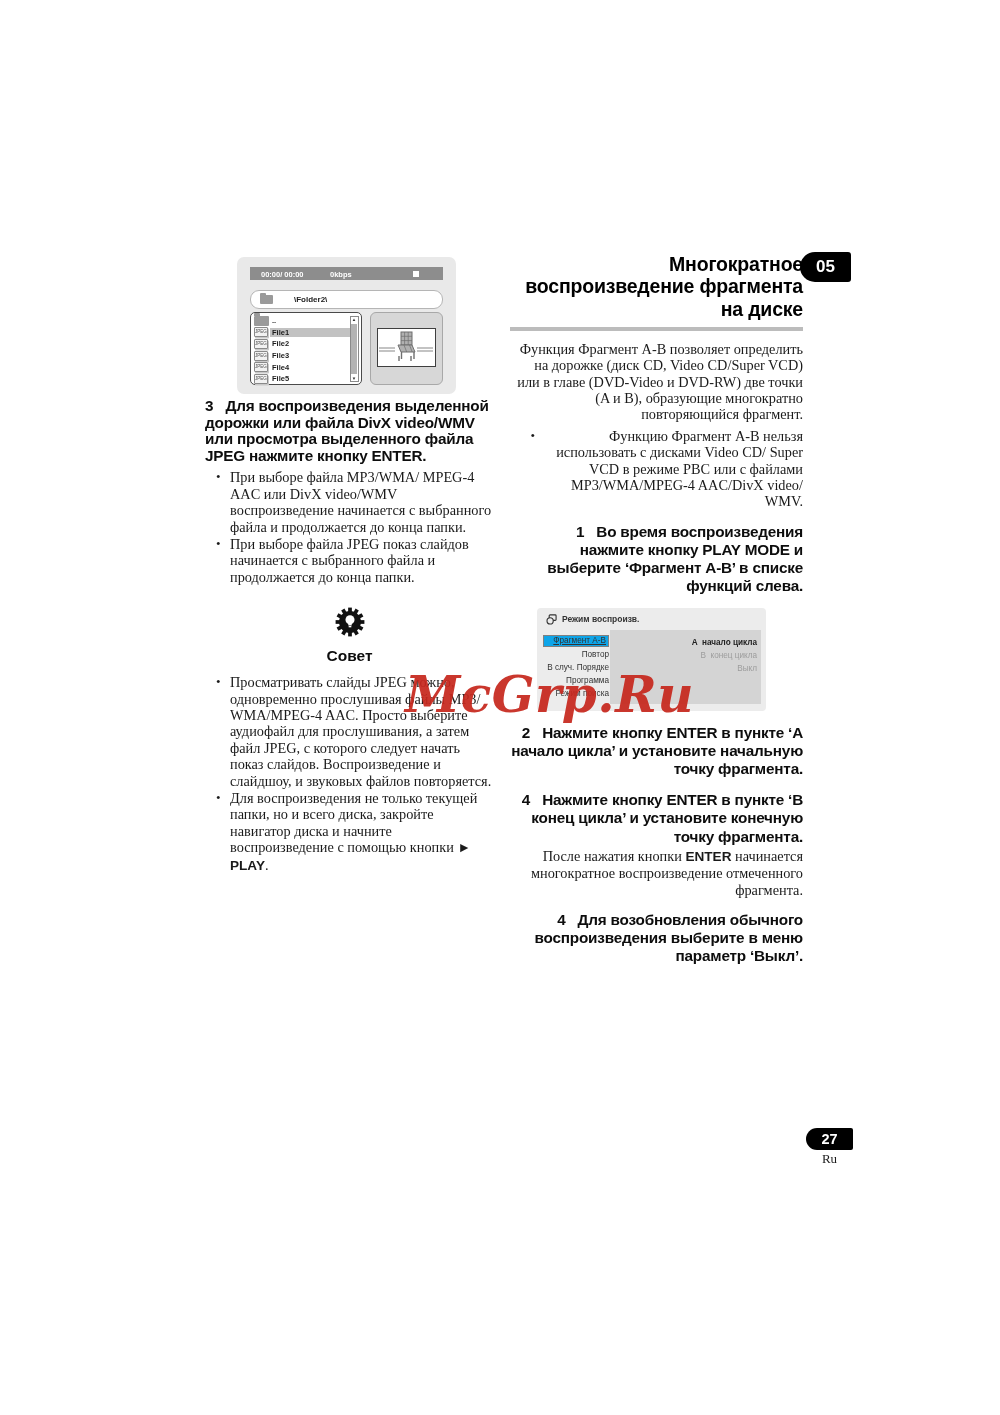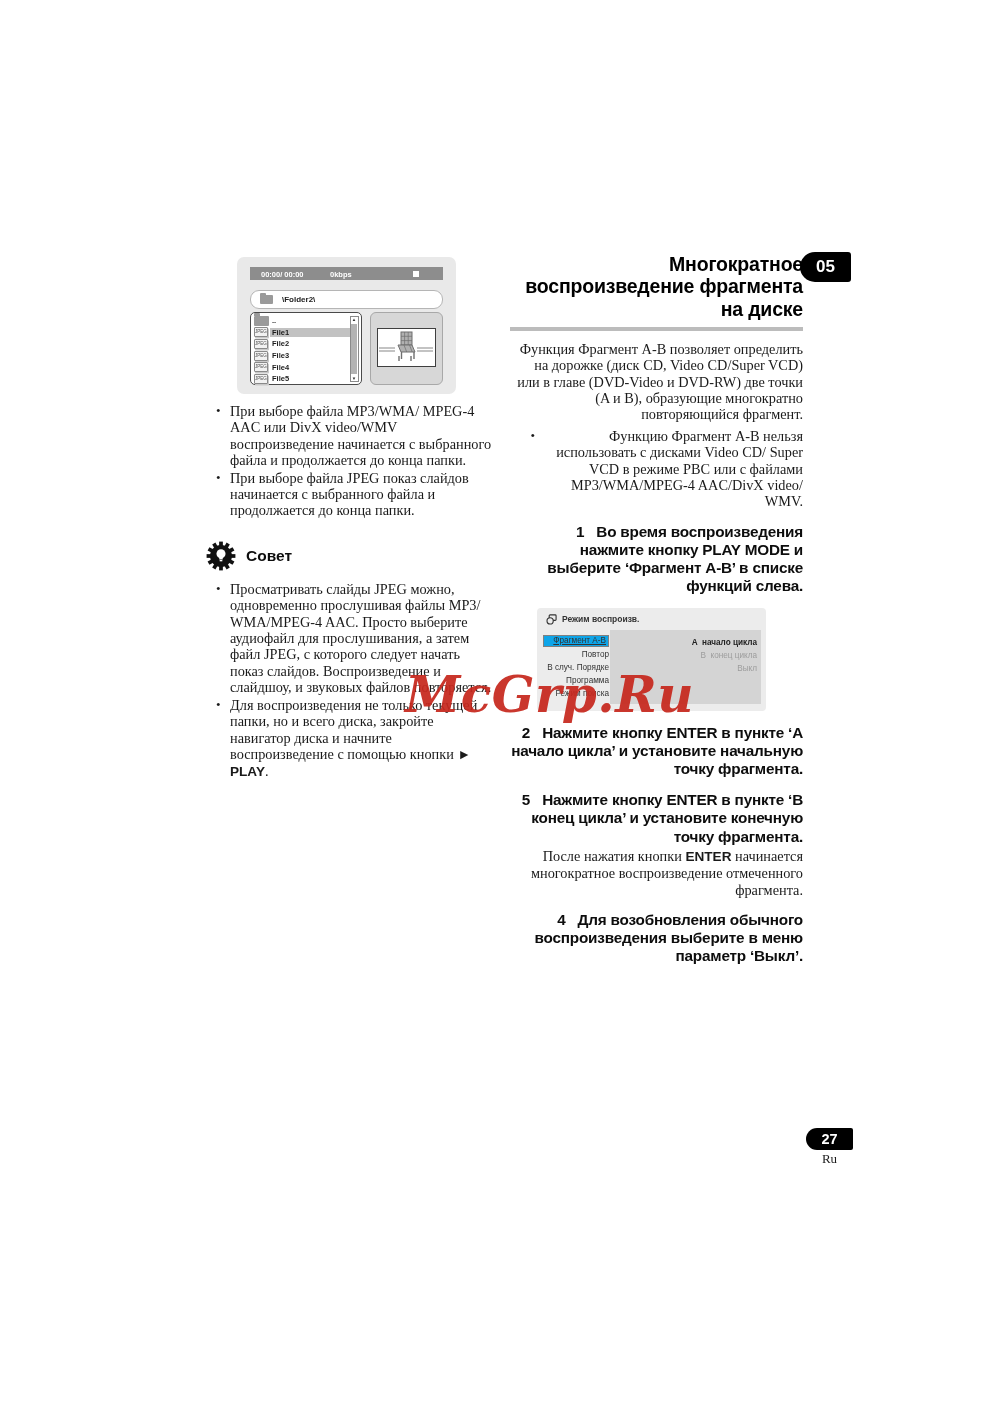--- a/index.html
+++ b/index.html
@@ -9,21 +9,21 @@
   
   .fb{position:absolute;left:237px;top:257px;width:219px;height:137px;background:#e9e9e9;border-radius:7px;}
   .fb-bar{position:absolute;left:13px;top:10px;width:193px;height:13px;background:#8d8d8d;}
   .fb-bar .t{position:absolute;left:11px;top:2.5px;font-family:"Liberation Sans",sans-serif;font-weight:bold;font-size:7.5px;color:#fff;}
   .fb-bar .b{position:absolute;left:80px;top:2.5px;font-family:"Liberation Sans",sans-serif;font-weight:bold;font-size:7.5px;color:#fff;}
   .fb-bar .sq{position:absolute;left:163px;top:3.5px;width:6px;height:6px;background:#fff;}
   .fb-path{position:absolute;left:13px;top:33px;width:191px;height:17px;background:#fff;border:1px solid #b5b5b5;border-radius:9px;display:flex;align-items:center;}
   .fold{width:13px;height:9px;background:#9a9a9a;border-radius:1px;position:relative;flex:0 0 auto;}
   .fold::before{content:"";position:absolute;left:0;top:-2.5px;width:6px;height:3px;background:#9a9a9a;border-radius:1px 1px 0 0;}
   .fb-path .fold{margin-left:9px;}
-  .fb-path .ptxt{margin-left:9px;font-family:"Liberation Sans",sans-serif;font-weight:bold;font-size:8px;color:#222;}
+  .fb-path .ptxt{margin-left:21px;font-family:"Liberation Sans",sans-serif;font-weight:bold;font-size:8px;color:#222;}
   .fb-list{position:absolute;left:13px;top:55px;width:112px;height:73px;background:#fff;border:1.5px solid #4a4a4a;border-radius:5px;padding:2px 11px 2px 3px;box-sizing:border-box;}
   .fb-row{height:11.6px;display:flex;align-items:center;}
   .fb-row .ic{flex:0 0 16px;display:flex;justify-content:flex-start;}
   .jpeg-ic{display:inline-block;width:12px;height:8px;background:#f2f2f2;border:0.5px solid #8a8a8a;box-shadow:1px 1.5px 0 #c9c9c9;font-family:"Liberation Sans",sans-serif;font-size:4.5px;line-height:8px;color:#555;text-align:center;border-radius:1px;}
   .fb-row .lbl{flex:1;font-family:"Liberation Sans",sans-serif;font-weight:bold;font-size:7.5px;color:#1c1c1c;padding-left:2px;}
   .fb-row .lbl.sel{background:#c2c2c2;}
   .fb-scroll{position:absolute;right:2.5px;top:2.5px;bottom:2.5px;width:7px;background:#fff;border:0.5px solid #8a8a8a;font-size:4.5px;line-height:5px;text-align:center;color:#333;}
   .fb-scroll .thumb{position:absolute;left:0.5px;right:0.5px;top:7px;bottom:7px;background:#b3b3b3;}
   .fb-scroll .up{position:absolute;top:0;left:0;right:0;}
   .fb-scroll .dn{position:absolute;bottom:0;left:0;right:0;}
@@ -37,21 +37,21 @@
   .col-right .stephead{line-height:18.2px;margin-top:13px;}
   .para{font-size:14.3px;line-height:16.4px;color:#1a1a1a;}
   .bullets{margin-top:5px;}
   .bullet{display:flex;margin-top:1px;}
   .bullet .dot{flex:0 0 14px;margin-left:11px;font-size:13px;line-height:16.4px;}
   .bullet .btxt{flex:1;font-size:14.3px;line-height:16.4px;}
   .btn{font-family:"Liberation Sans",sans-serif;font-weight:bold;font-size:13.6px;}
 
   
   .tip{margin-top:21px;}
-  .tip-head{display:flex;align-items:center;gap:9px;}
+  .tip-head{display:flex;align-items:center;gap:9px;flex-direction:column;}
   .tip-head .ttl{font-family:"Liberation Sans",sans-serif;font-weight:bold;font-size:15.5px;color:#0d0d0d;}
   .tip .bullets{margin-top:9px;}
 
   
   .rtitle{font-family:"Liberation Sans",sans-serif;font-weight:bold;font-size:19.5px;line-height:22.4px;color:#000;letter-spacing:-0.2px;}
   .rule{height:3.5px;background:#bcbcbc;margin:7px 0 10px 0;}
 
   
   .pm{position:relative;width:229px;height:103px;background:#ececec;border-radius:4px;margin:12px 0 3px 27px;font-family:"Liberation Sans",sans-serif;}
   .pm-head{position:absolute;left:9px;top:6px;display:flex;align-items:center;gap:5px;font-size:8.5px;font-weight:bold;color:#333;}
@@ -153,20 +153,21 @@
           <line x1="23.5" y1="23" x2="23.5" y2="30" stroke="#6f6f6f" stroke-width="1.4"></line>
           <line x1="36" y1="23" x2="36" y2="30" stroke="#6f6f6f" stroke-width="1.4"></line>
           <line x1="21" y1="27" x2="21" y2="32" stroke="#6f6f6f" stroke-width="1.4"></line>
           <line x1="33" y1="27" x2="33" y2="32" stroke="#6f6f6f" stroke-width="1.4"></line>
         </svg>
       </div>
     </div>
   </div>
 
   <div class="col-left">
+    <div class="stephead">3   Для воспроизведения выделенной дорожки или файла DivX video/WMV или просмотра выделенного файла JPEG нажмите кнопку ENTER.</div>
     <div class="bullets">
       <div class="bullet">
         <span class="dot">•</span>
         <div class="btxt">При выборе файла MP3/WMA/ MPEG-4 AAC или DivX video/WMV воспроизведение начинается с выбранного файла и продолжается до конца папки.</div>
       </div>
       <div class="bullet">
         <span class="dot">•</span>
         <div class="btxt">При выборе файла JPEG показ слайдов начинается с выбранного файла и продолжается до конца папки.</div>
       </div>
     </div>
@@ -241,21 +242,21 @@
       <div class="pm-menu">
         <div class="mi sel">Фрагмент A-B</div>
         <div class="mi">Повтор</div>
         <div class="mi">В случ. Порядке</div>
         <div class="mi">Программа</div>
         <div class="mi">Режим поиска</div>
       </div>
     </div>
 
     <div class="stephead">2   Нажмите кнопку ENTER в пункте ‘A начало цикла’ и установите начальную точку фрагмента.</div>
-    <div class="stephead">5   Нажмите кнопку ENTER в пункте ‘B конец цикла’ и установите конечную точку фрагмента.</div>
+    <div class="stephead">4   Нажмите кнопку ENTER в пункте ‘B конец цикла’ и установите конечную точку фрагмента.</div>
     <div class="para" style="margin-top:2px;"><span>После нажатия кнопки </span><span class="btn">ENTER</span><span> начинается многократное воспроизведение отмеченного фрагмента.</span></div>
     <div class="stephead">4   Для возобновления обычного воспроизведения выберите в меню параметр ‘Выкл’.</div>
   </div>
 
   <div class="ch-badge">05</div>
   <div class="pg-badge">27</div>
   <div class="pg-lang">Ru</div>
   <div class="wm">McGrp.Ru</div>
 
 </div>

